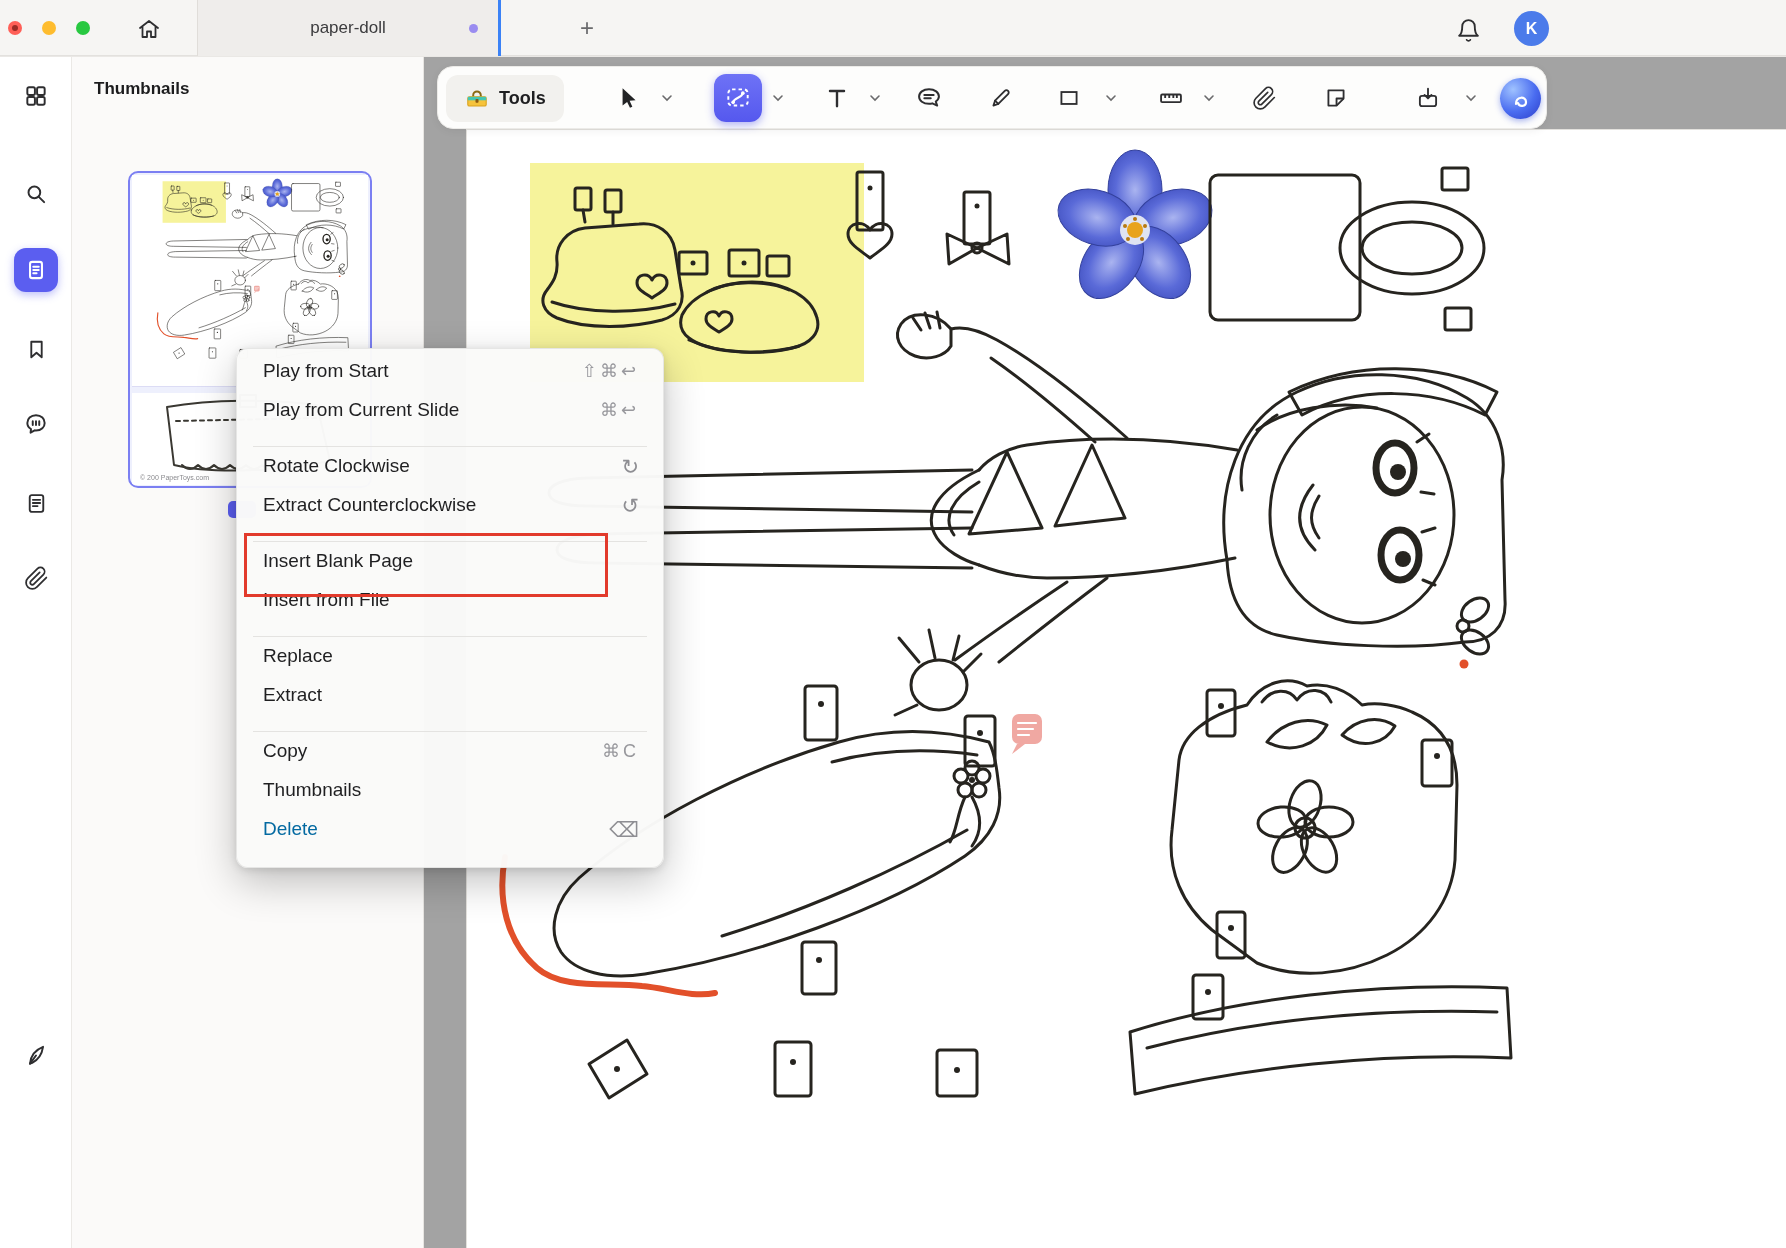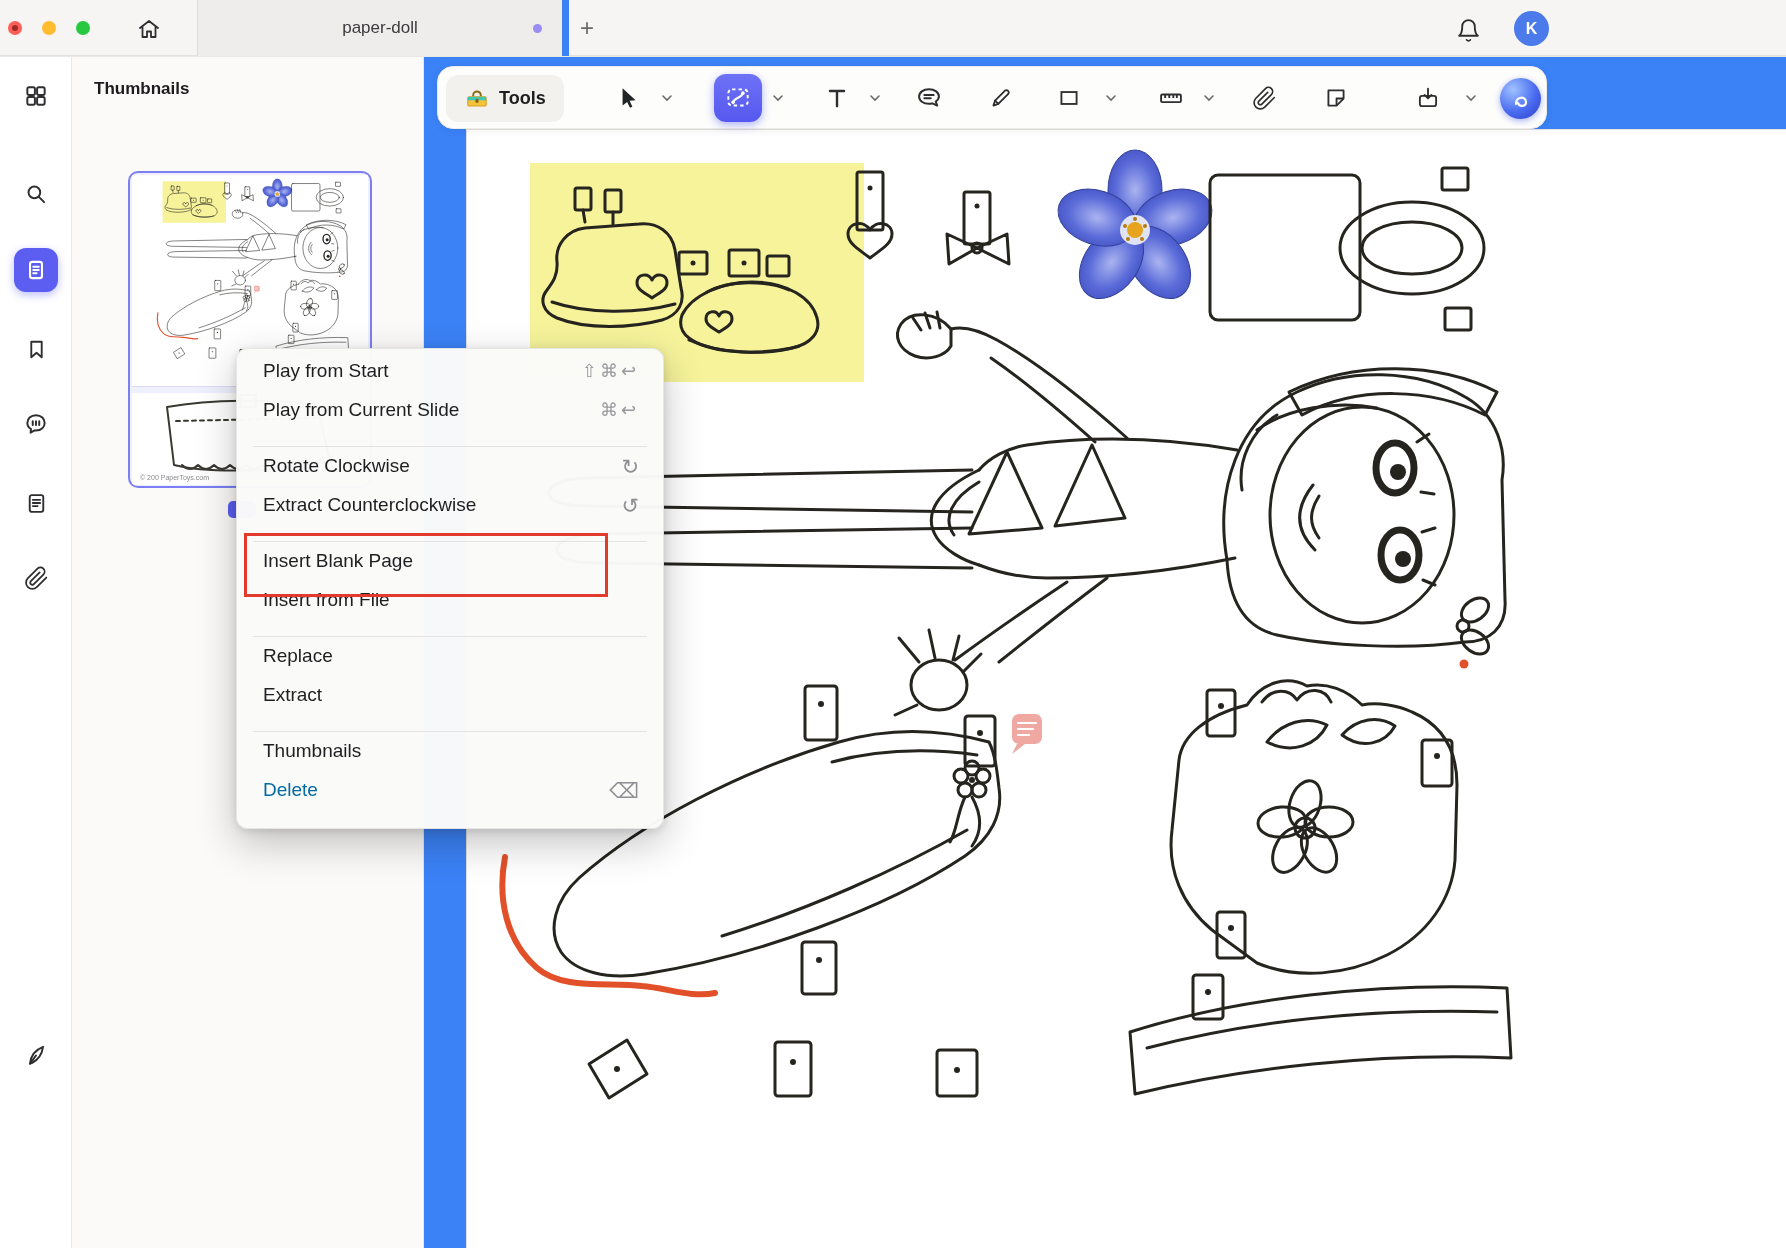--- a/index.html
+++ b/index.html
@@ -7,21 +7,21 @@
   .app { position:relative; width:1786px; height:1248px; overflow:hidden; }
 
   
   .titlebar { position:absolute; left:0; top:0; width:1786px; height:56px; background:#f6f5f3; border-bottom:1px solid #e3e1de; z-index:20; }
   .traffic { position:absolute; top:21px; width:14px; height:14px; border-radius:50%; }
   .tl-red { left:8px;  background:#ff5f57; }
   .tl-red::after { content:""; position:absolute; left:4px; top:4px; width:6px; height:6px; border-radius:50%; background:#9a2b25; }
   .tl-yellow { left:42px; background:#febc2e; }
   .tl-green { left:76px; background:#28c840; }
   .home-btn { position:absolute; left:132px; top:12px; width:34px; height:34px; border-radius:8px; display:flex; align-items:center; justify-content:center; }
-  .tab { position:absolute; left:197px; top:0; width:372px; height:56px; background:#efedeb; border-left:1px solid #e0ddd9; border-right:7px solid #3b82f6; display:flex; align-items:center; justify-content:center; }
+  .tab { position:absolute; left:197px; top:0; width:304px; height:56px; background:#efedeb; border-left:1px solid #e0ddd9; border-right:3px solid #3b82f6; display:flex; align-items:center; justify-content:center; }
   .tab-title { font-size:17px; color:#3c3c3e; }
   .tab-dot { position:absolute; right:20px; top:24px; width:9px; height:9px; border-radius:50%; background:#9a8cf0; }
   .new-tab { position:absolute; left:572px; top:13px; width:30px; height:30px; display:flex; align-items:center; justify-content:center; font-size:24px; color:#6a6a6c; }
   .bell { position:absolute; left:1452px; top:14px; width:32px; height:32px; display:flex; align-items:center; justify-content:center; }
   .avatar { position:absolute; left:1514px; top:11px; width:35px; height:35px; border-radius:50%; background:var(--avatar-blue,#4b7bea); color:#fff; display:flex; align-items:center; justify-content:center; font-size:16px; font-weight:bold; }
 
   
   .rail { position:absolute; left:0; top:57px; width:72px; height:1191px; background:#ffffff; border-right:1px solid #ebe9e6; z-index:10; }
   .rail-item { position:absolute; left:14px; width:44px; height:44px; display:flex; align-items:center; justify-content:center; border-radius:12px; }
   .rail-item.active { background:var(--accent,#5b5ef0); box-shadow:0 3px 8px rgba(91,94,240,.4); }
@@ -29,21 +29,21 @@
   
   .panel { position:absolute; left:72px; top:57px; width:352px; height:1191px; background:#fbfaf9; border-right:1px solid #e7e5e2; z-index:10; }
   .panel-title { position:absolute; left:22px; top:22px; font-size:17px; font-weight:700; color:#1c1c1e; }
   .thumb-card { position:absolute; left:56px; top:114px; width:244px; height:317px; background:#eef0fd; border:2px solid #7b7ff2; border-radius:10px; overflow:hidden; }
   .thumb-page1 { position:absolute; left:2px; top:2px; width:236px; height:212px; background:#ffffff; border-bottom:1px solid #dcdcf5; }
   .thumb-page2 { position:absolute; left:2px; top:220px; width:236px; height:92px; background:#ffffff; }
   .thumb-footer { position:absolute; left:8px; bottom:4px; font-size:7px; color:#8a8a8e; }
   .page-badge { position:absolute; left:156px; top:444px; width:28px; height:17px; border-radius:5px; background:var(--accent,#5b5ef0); }
 
   
-  .canvas { position:absolute; left:424px; top:57px; width:1362px; height:1191px; background:#3b82f6;text-decoration:underline; }
+  .canvas { position:absolute; left:424px; top:57px; width:1362px; height:1191px; background:#a3a3a3;text-decoration:underline; }
   .page { position:absolute; left:43px; top:73px; right:0; bottom:0; background:#ffffff; box-shadow:0 0 0 1px #e3e1dd; }
 
   
   .toolbar { position:absolute; left:13px; top:9px; width:1110px; height:63px; background:#fdfdfc; border:1px solid #ecebe8; border-radius:16px; box-shadow:0 2px 8px rgba(0,0,0,.06); z-index:15; }
   .seg-tools { position:absolute; left:8px; top:8px; height:47px; padding:0 18px; background:#f2f1ee; border-radius:12px; display:flex; align-items:center; gap:9px; }
   .seg-tools .lbl { font-size:18px; font-weight:600; color:#1f1f21; }
   .titem { position:absolute; top:13px; width:36px; height:36px; display:flex; align-items:center; justify-content:center; }
   .tchev { position:absolute; top:24px; width:14px; height:14px; display:flex; align-items:center; justify-content:center; }
   .t-blue { position:absolute; left:276px; top:7px; width:48px; height:48px; border-radius:12px; background:linear-gradient(180deg,#6e72f6,#5558ee); display:flex; align-items:center; justify-content:center; box-shadow:0 3px 8px rgba(85,88,238,.45); }
   .t-ai { position:absolute; left:1062px; top:11px; width:41px; height:41px; border-radius:50%; background:radial-gradient(circle at 32% 28%, #9fc2ff, #4a6cf0 55%, #2b3cc8); display:flex; align-items:center; justify-content:center; box-shadow:0 2px 6px rgba(40,70,220,.4); }
@@ -510,20 +510,24 @@
     <div class="menu-item">
       <span class="mi-label">Replace</span>
       <span class="mi-shortcut"></span>
     </div>
     <div class="menu-item">
       <span class="mi-label">Extract</span>
       <span class="mi-shortcut"></span>
     </div>
     <div class="menu-divider"></div>
     <div class="menu-item">
+      <span class="mi-label">Copy</span>
+      <span class="mi-shortcut">⌘C</span>
+    </div>
+    <div class="menu-item">
       <span class="mi-label">Thumbnails</span>
       <span class="mi-shortcut"></span>
     </div>
     <div class="menu-item disabled">
       <span class="mi-label">Delete</span>
       <span class="mi-shortcut glyph">⌫</span>
     </div>
     <div class="annotation-box"></div>
   </div>
 

